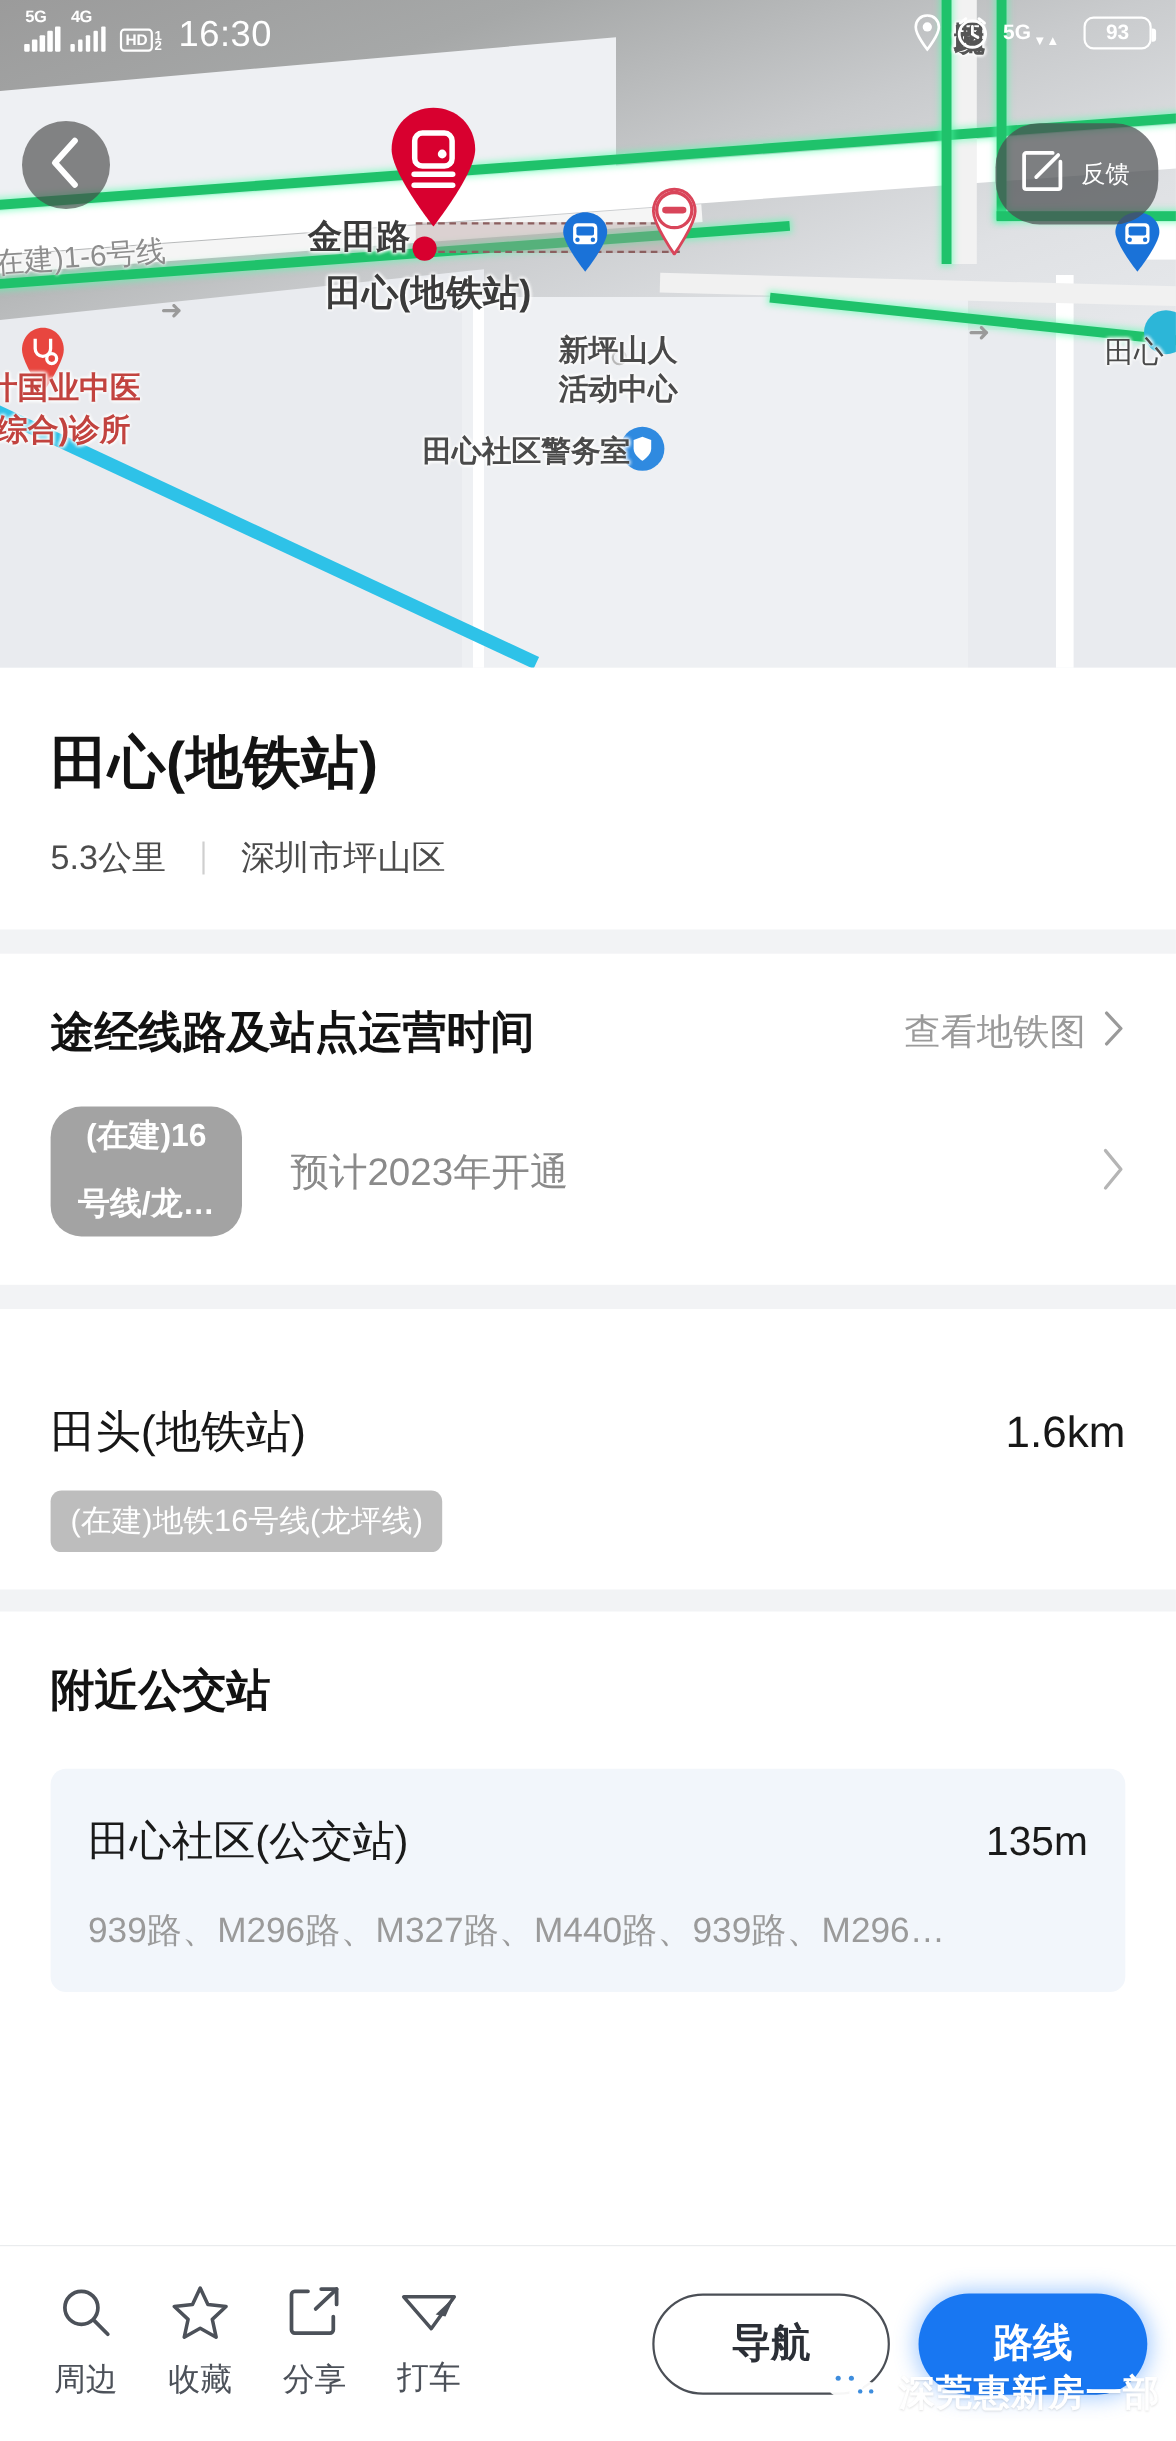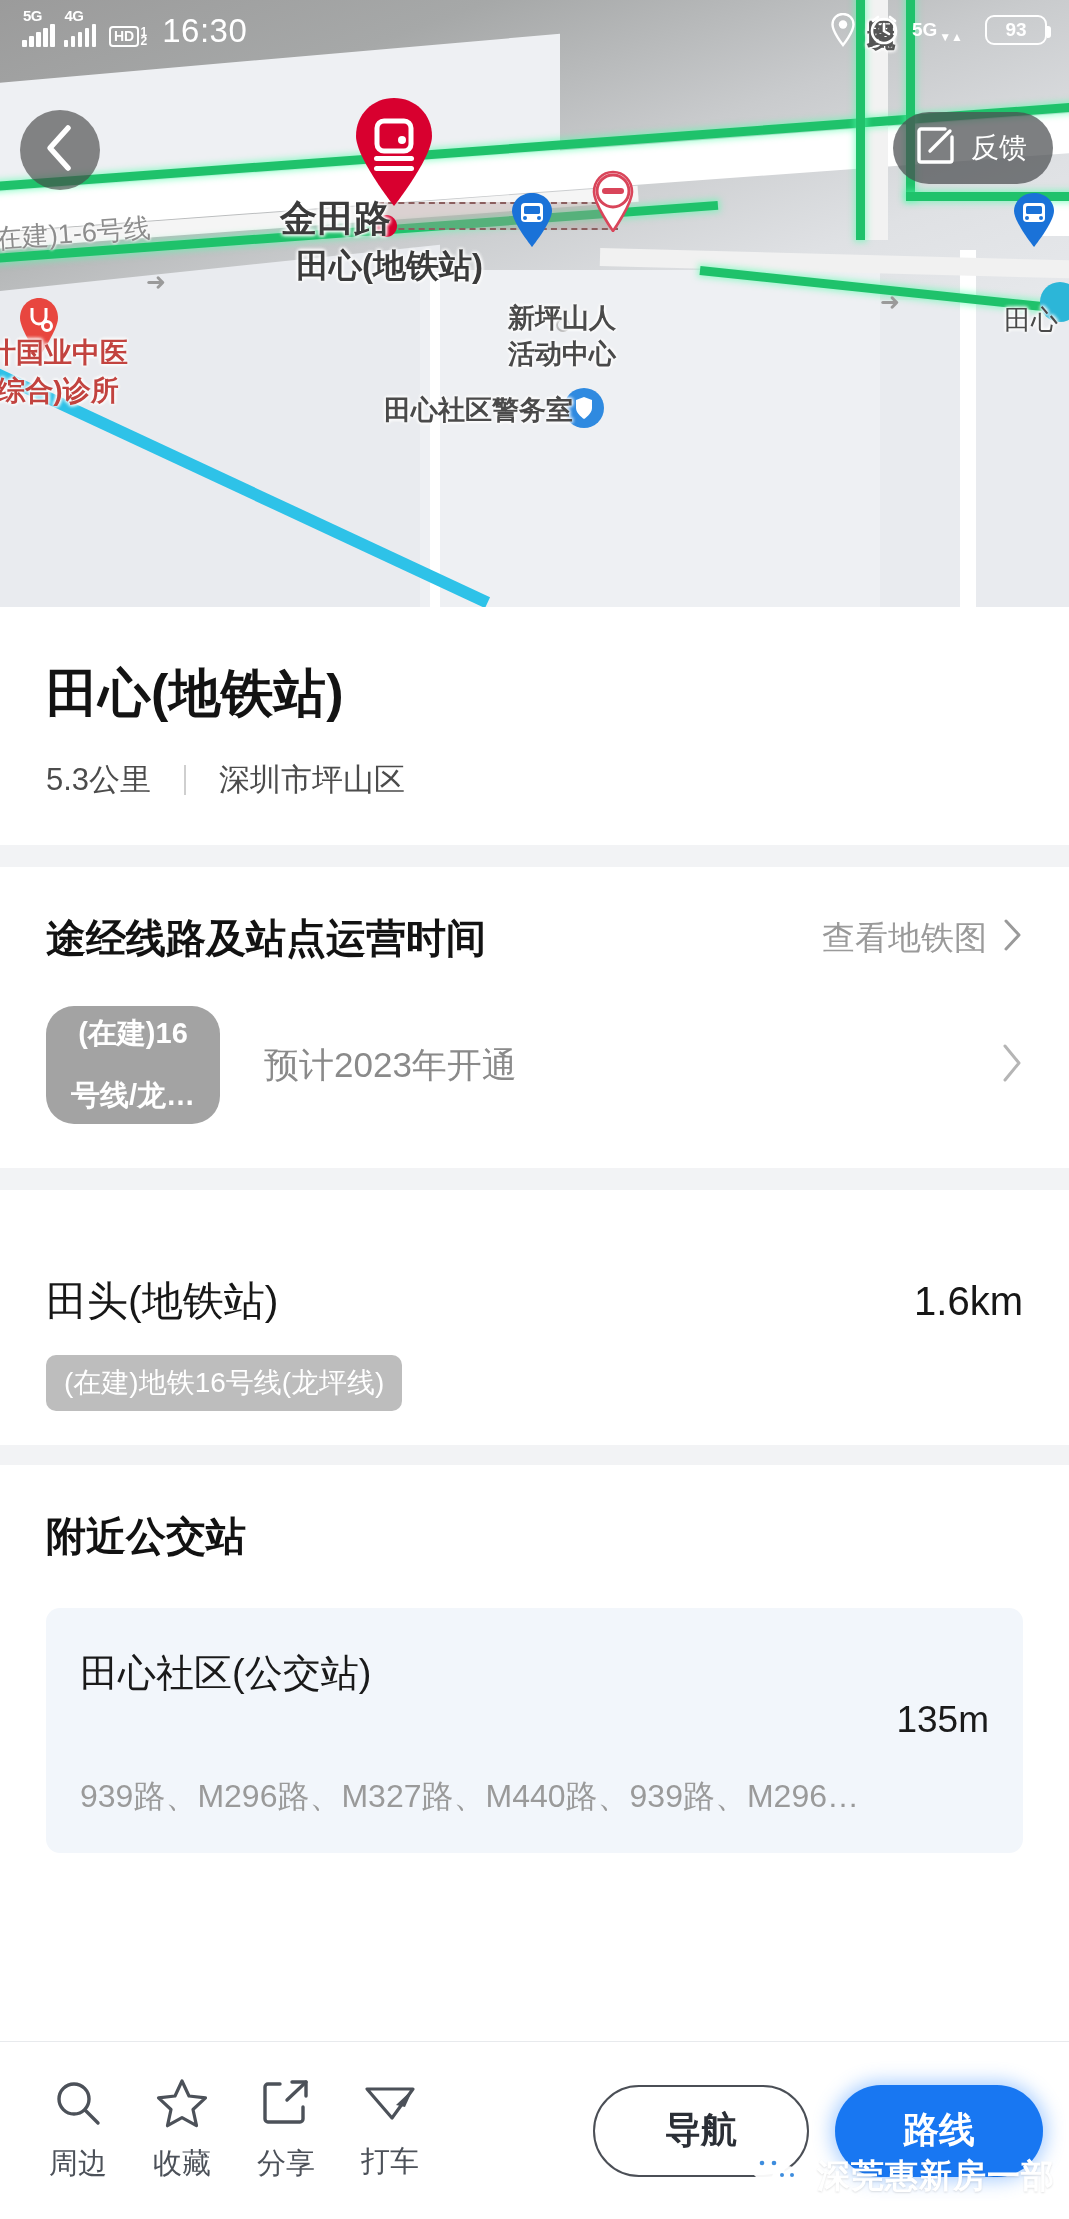--- a/index.html
+++ b/index.html
@@ -65,43 +65,43 @@
   
   .road { position:absolute; background:#ffffff; }
   .metroline { position:absolute; background:#1fc26b; box-shadow:0 0 6px 2px rgba(80,255,170,.55); }
 
   .backbtn {
     position:absolute; left:20px; top:110px; width:80px; height:80px;
     border-radius:50%; background:rgba(70,70,70,0.65);
     display:flex; align-items:center; justify-content:center; z-index:30;
   }
   .feedback {
-    position:absolute; right:16px; top:112px; height:72px; padding:0 26px 0 22px;
+    position:absolute; right:16px; top:112px; height:92px; padding:0 26px 0 22px;
     border-radius:40px; background:rgba(75,78,80,0.72); color:#fff;
-    display:flex; align-items:center; gap:14px; font-size:28px; z-index:30;
+    display:flex; align-items:center; gap:14px; font-size:22px; z-index:30;
   }
 
   .pin-metro {
     position:absolute; left:350px; top:96px; width:88px; height:112px; z-index:22;
   }
   .pin-dot { position:absolute; left:375px; top:215px; width:22px; height:22px; border-radius:50%; background:#d8002f; z-index:23;}
 
   .bus-pin { position:absolute; width:44px; height:56px; z-index:21; }
   .nostop { position:absolute; width:46px; height:58px; z-index:21; }
   .med-pin { position:absolute; width:46px; height:58px; z-index:21; }
   .poi-circle { position:absolute; width:40px; height:40px; border-radius:50%; background:#2f8ae0; z-index:21; display:flex;align-items:center;justify-content:center;}
 
   .dashedpath {
     position:absolute; left:378px; top:202px; width:240px; height:28px;
     background:rgba(175,150,150,0.38);
     border-top:2.5px dashed #8b5f5f; border-bottom:2.5px dashed #8b5f5f;
     z-index:18;
   }
 
-  .mlabel { position:absolute; color:#3b3b3b; font-size:37px; font-weight:700; white-space:nowrap; z-index:25;
+  .mlabel { position:absolute; color:#3b3b3b; font-size:31px; font-weight:700; white-space:nowrap; z-index:25;
             text-shadow:0 0 4px #fff,0 0 4px #fff,0 0 4px #fff,0 0 3px #fff;}
   .mlabel.sm { font-size:27px; font-weight:500; color:#4a4a4a;}
   .mlabel.grey { color:#8d8d8d; font-weight:500; font-size:27px; text-shadow:0 0 3px #fff,0 0 3px #fff;}
   .mlabel.red { color:#c2433f; font-weight:600; font-size:28px;}
   .mlabel.vert { writing-mode:vertical-rl; font-size:28px; color:#555; font-weight:600;}
   .rot { transform-origin:left center; }
 
   
   .sheet { position:absolute; left:0; top:607px; width:1069px; background:#fff; }
   .gap { background:#f2f3f5; height:22px; width:100%; }
@@ -131,21 +131,21 @@
   .near-name { font-size:41px; color:#171717; }
   .near-dist { margin-left:auto; font-size:40px; color:#171717; }
   .tag-pill {
     display:inline-block; margin-top:26px; background:#bdbdbd; color:#fff;
     border-radius:10px; padding:9px 18px; font-size:28px; font-weight:500;
   }
 
   .bus-block { padding: 44px 46px 0 46px; }
   .bus-head { font-size:40px; font-weight:700; color:#121212; }
   .bus-card { margin-top:44px; background:#f2f6fb; border-radius:14px; padding:40px 34px 34px 34px; }
-  .bus-row { display:flex; align-items:baseline;flex-direction:column; }
+  .bus-row { display:flex; align-items:baseline; }
   .bus-name { font-size:38px; color:#1a1a1a; }
   .bus-dist { margin-left:auto; font-size:37px; color:#1a1a1a; }
   .bus-lines { margin-top:34px; font-size:32px; color:#9a9a9a; white-space:nowrap; overflow:hidden; text-overflow:ellipsis;}
 
   
   .bottombar {
     position:absolute; left:0; bottom:0; width:1069px; height:178px;
     background:#fff; border-top:1.5px solid #e8eaed;
     display:flex; align-items:center; padding:0 26px; z-index:60;
   }

